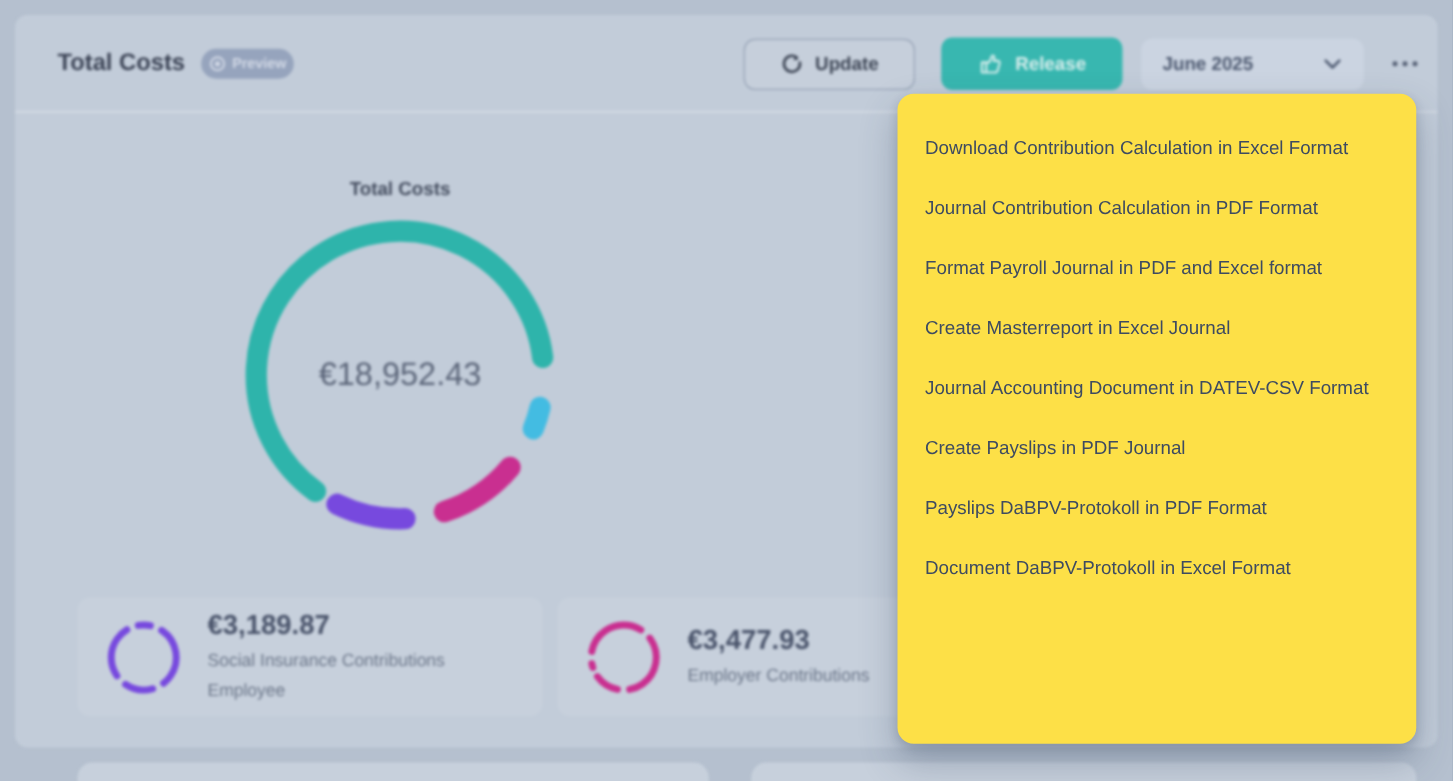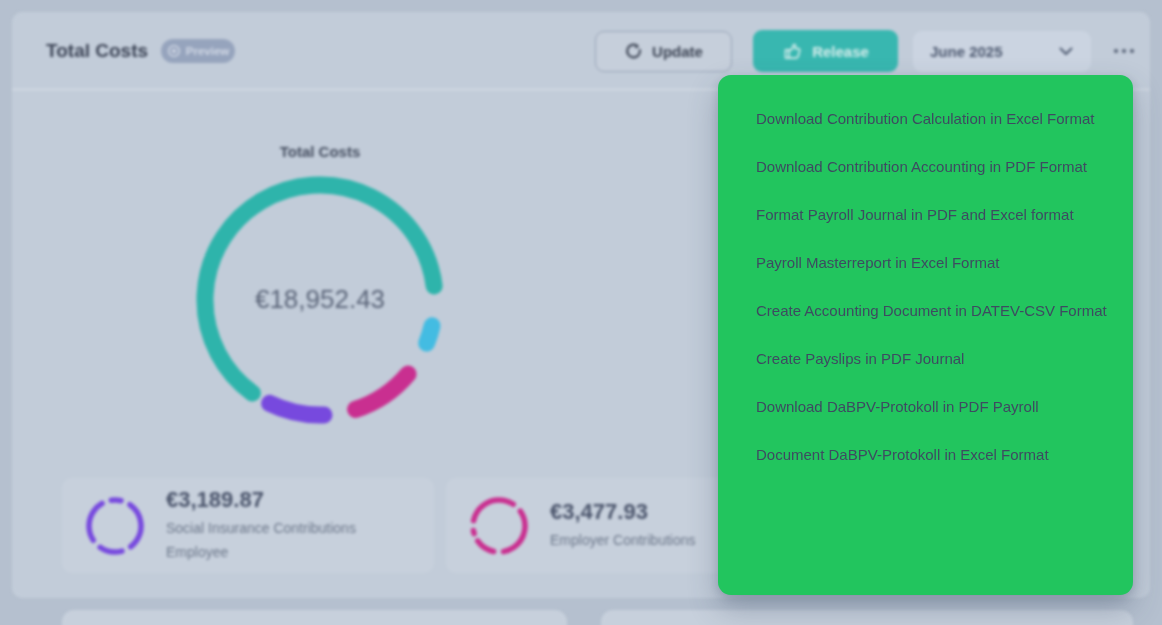--- a/index.html
+++ b/index.html
@@ -45,21 +45,21 @@
   .legend-value { font-size:22px; font-weight:bold; color:#49536a; margin-bottom:3px; }
   .legend-label { font-size:14px; color:#6b7689; line-height:24px; }
 
   
   .bottom-card { position:absolute; top:610px; height:40px; background:#c7d0dc; border-radius:12px; }
   .bottom-card.left  { left:62px;  width:505px; }
   .bottom-card.right { left:601px; width:532px; }
 
   
   .menu-panel { position:absolute; left:718px; top:75px; width:415px; height:520px;
-                background:#22c55e; border-radius:13px; padding:20px 16px;
+                background:#fde047; border-radius:13px; padding:20px 0;
                 box-shadow:0 14px 30px rgba(47,62,88,0.30), 0 3px 8px rgba(47,62,88,0.18);
                 z-index:10; }
   .menu-item { height:48px; line-height:48px; padding:0 22px; font-size:15px; color:#3e4b61;
                white-space:nowrap; cursor:pointer; }
 
   svg { display:block; }
 </style>
 </head>
 <body>
 
@@ -136,22 +136,22 @@
         <div class="legend-label">Employer Contributions</div>
       </div>
     </div>
 
     <div class="bottom-card left"></div>
     <div class="bottom-card right"></div>
   </div>
 
   <div class="menu-panel">
     <div class="menu-item">Download Contribution Calculation in Excel Format</div>
-    <div class="menu-item">Download Contribution Accounting in PDF Format</div>
+    <div class="menu-item">Journal Contribution Calculation in PDF Format</div>
     <div class="menu-item">Format Payroll Journal in PDF and Excel format</div>
-    <div class="menu-item">Payroll Masterreport in Excel Format</div>
-    <div class="menu-item">Create Accounting Document in DATEV-CSV Format</div>
+    <div class="menu-item">Create Masterreport in Excel Journal</div>
+    <div class="menu-item">Journal Accounting Document in DATEV-CSV Format</div>
     <div class="menu-item">Create Payslips in PDF Journal</div>
-    <div class="menu-item">Download DaBPV-Protokoll in PDF Payroll</div>
+    <div class="menu-item">Payslips DaBPV-Protokoll in PDF Format</div>
     <div class="menu-item">Document DaBPV-Protokoll in Excel Format</div>
   </div>
 
 </div>
 
 </body></html>

